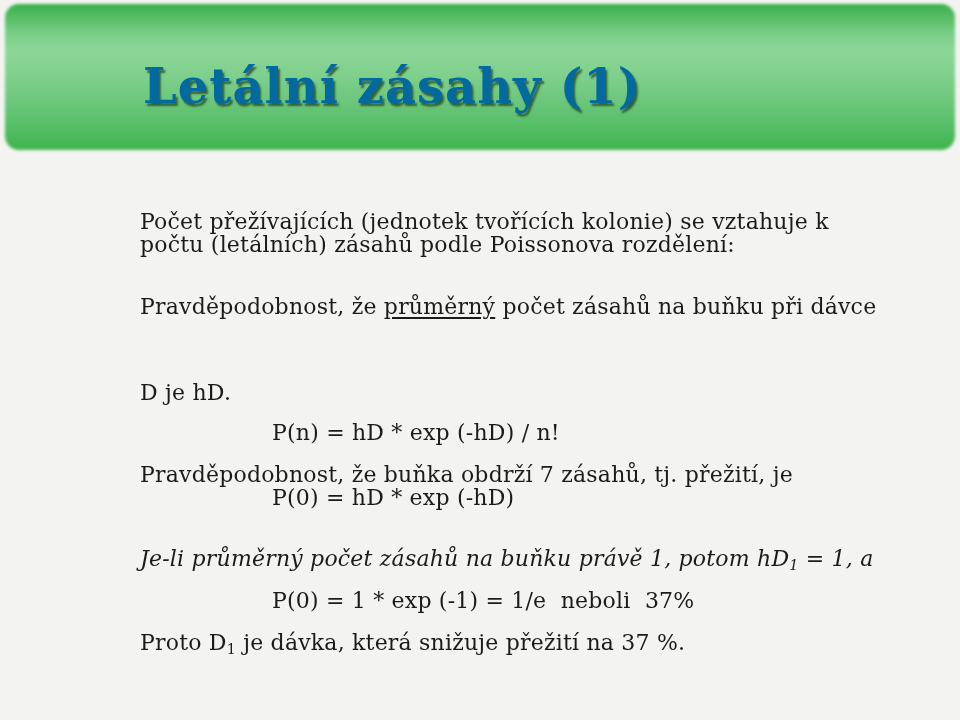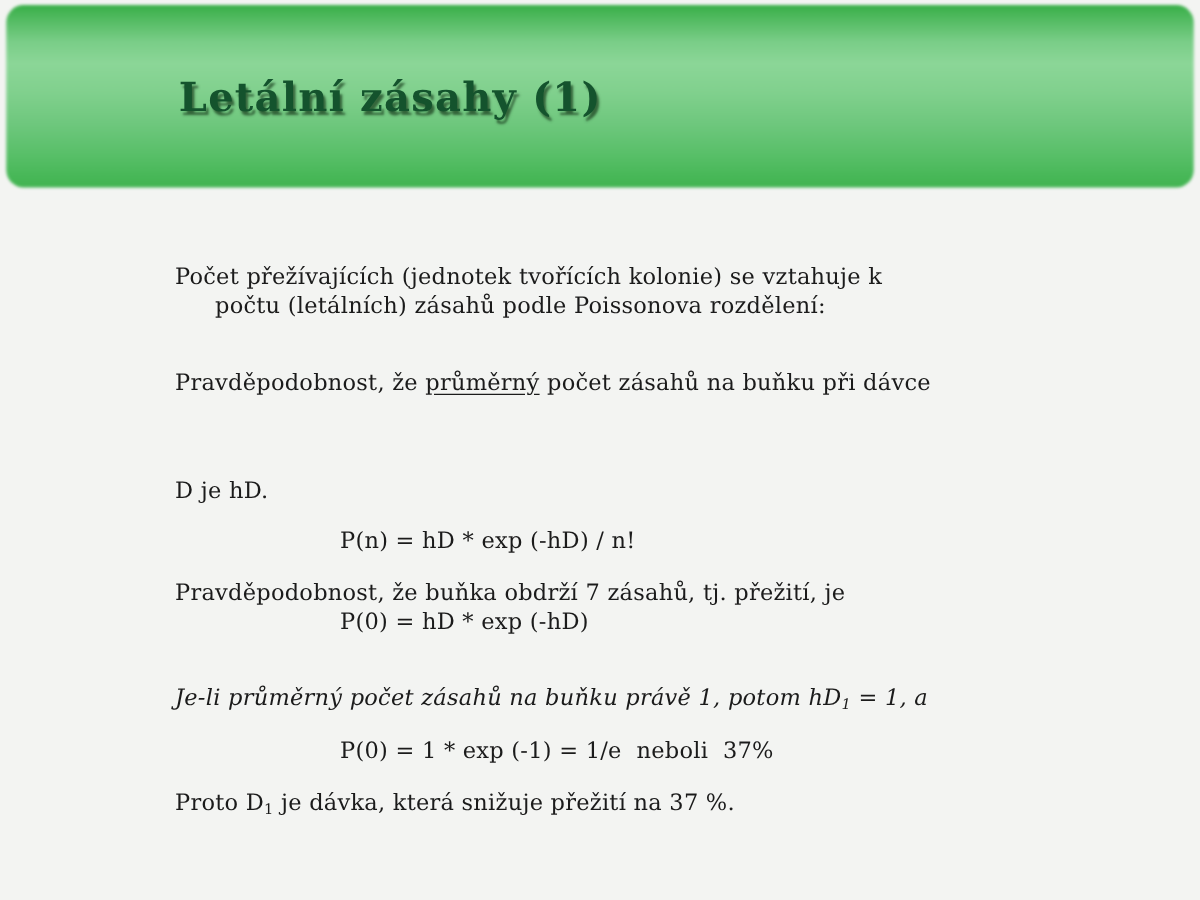--- a/index.html
+++ b/index.html
@@ -26,35 +26,35 @@
       #6ec77d 65%,
       #58bf68 82%,
       #47b757 94%,
       #42b351 100%);
     filter:blur(1.4px);
   }
 
   .slide-title {
     position:absolute;
     left:143px; top:62px;
-    font-size:32px;
+    font-size:48px;
     font-weight:bold;
     line-height:1.0;
-    color:#14532d;
+    color:#0369a1;
     letter-spacing:1px;
     text-shadow:2px 3px 2px rgba(35,75,40,0.8);
     white-space:pre;
   }
 
   .body-text { position:absolute; inset:0; }
 
   .body-line {
     position:absolute;
     left:140px;
-    font-size:18px;
+    font-size:22px;
     line-height:23px;
     color:#1b1b1b;
     letter-spacing:0.2px;
     white-space:pre;
   }
   .body-line.formula { left:272px; }
 
   .seg-u { text-decoration:underline; text-underline-offset:3px; }
   .seg-sub { font-size:0.65em; vertical-align:-0.25em; }
 </style>
@@ -62,21 +62,21 @@
 <body>
 
 <div class="slide">
 
   <div class="header-band"></div>
 
   <div class="slide-title">Letální zásahy (1)</div>
 
   <div class="body-text" id="body-text">
       <div class="body-line" style="top: 210px;"><span>Počet přežívajících (jednotek tvořících kolonie) se vztahuje k</span></div>
-      <div class="body-line" style="top: 233px; margin-left: 32px;"><span>počtu (letálních) zásahů podle Poissonova rozdělení:</span></div>
+      <div class="body-line" style="top: 233px;"><span>počtu (letálních) zásahů podle Poissonova rozdělení:</span></div>
       <div class="body-line" style="top: 295px;"><span>Pravděpodobnost, že </span><span class="seg-u">průměrný</span><span> počet zásahů na buňku při dávce</span></div>
       <div class="body-line" style="top: 337px; margin-top: 44px;"><span>D je hD.</span></div>
       <div class="body-line formula" style="top: 421px;"><span>P(n) = hD * exp (-hD) / n!</span></div>
       <div class="body-line" style="top: 463px;"><span>Pravděpodobnost, že buňka obdrží 7 zásahů, tj. přežití, je</span></div>
       <div class="body-line formula" style="top: 486px;"><span>P(0) = hD * exp (-hD)</span></div>
       <div class="body-line" style="top: 547px; font-style: italic;"><span>Je-li průměrný počet zásahů na buňku právě 1, potom hD</span><span class="seg-sub">1</span><span> = 1, a</span></div>
       <div class="body-line formula" style="top: 589px;"><span>P(0) = 1 * exp (-1) = 1/e  neboli  37%</span></div>
       <div class="body-line" style="top: 631px; text-align: right;"><span>Proto D</span><span class="seg-sub">1</span><span> je dávka, která snižuje přežití na 37 %.</span></div>
     </div>
 

